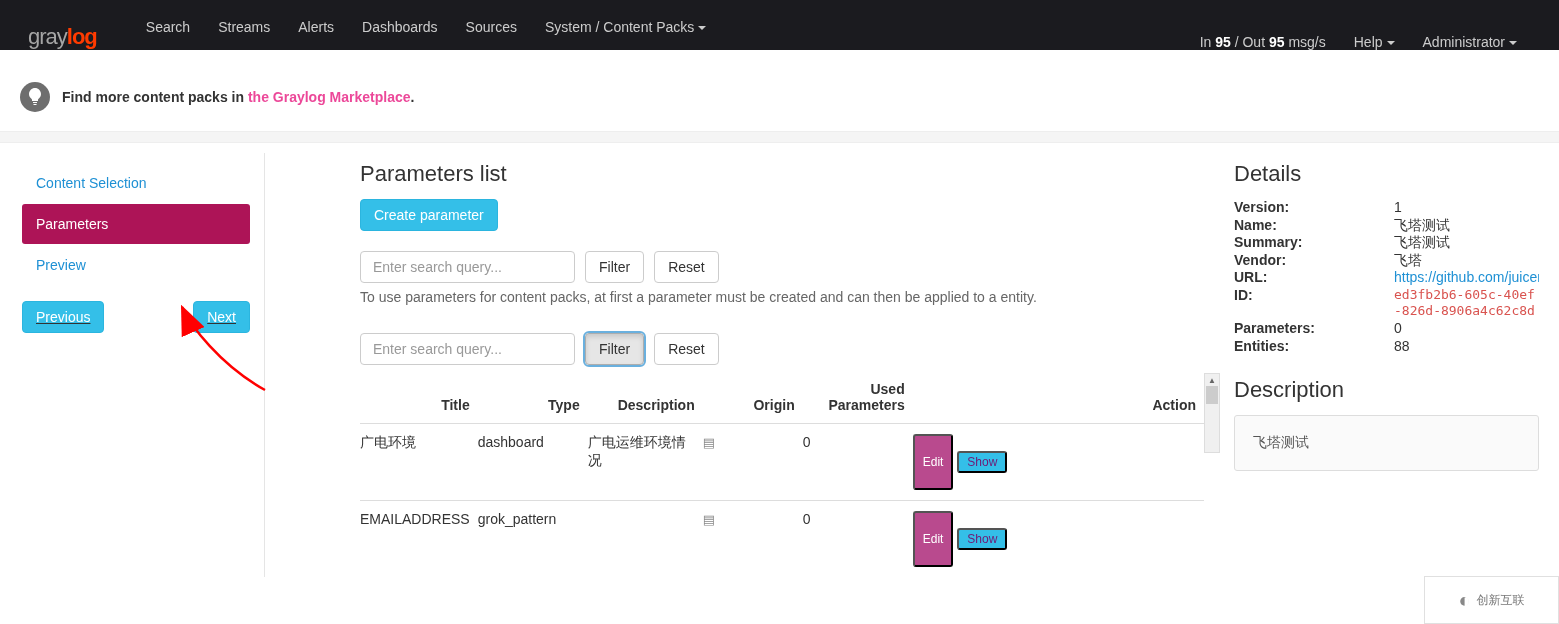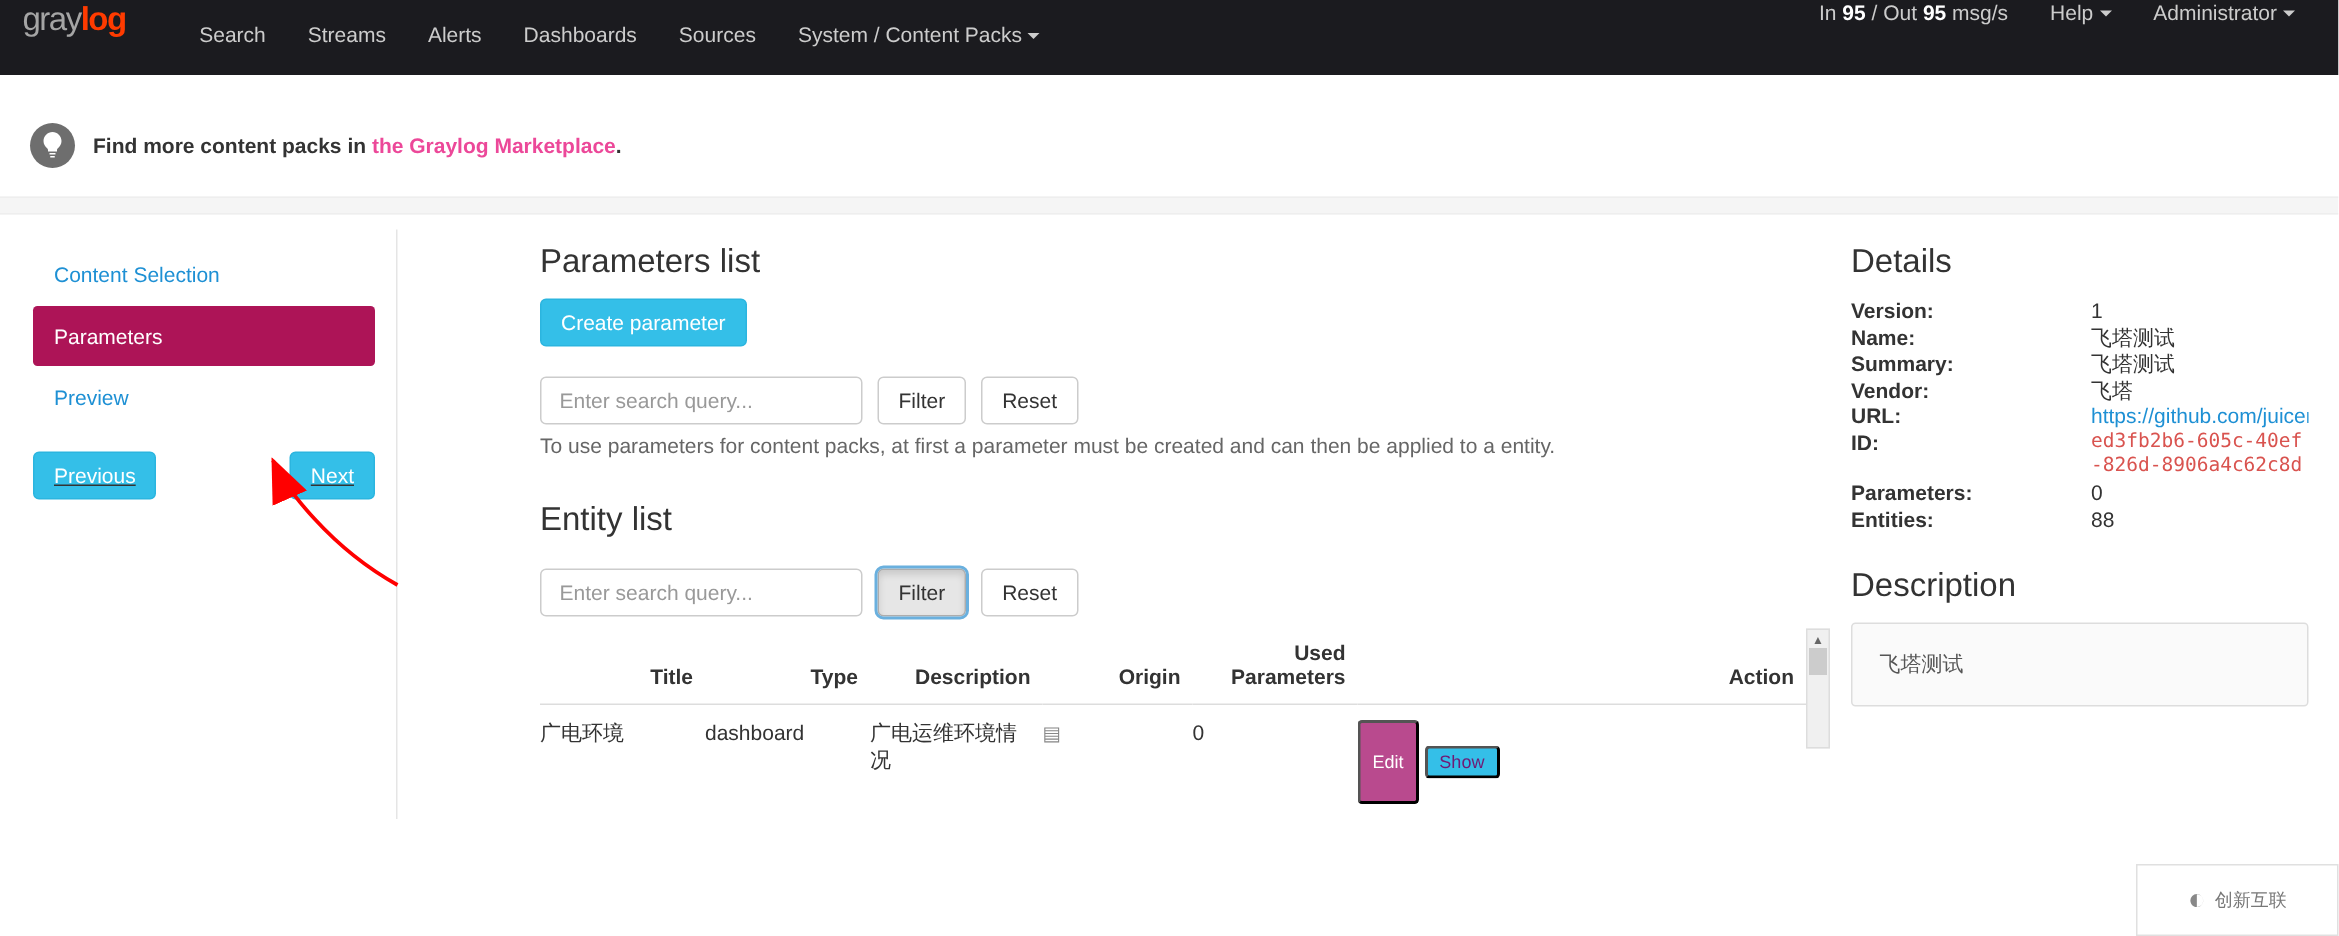--- a/index.html
+++ b/index.html
@@ -1,17 +1,17 @@
 <!DOCTYPE html>
 <html><head>
 <meta charset="utf-8">
 <style>
 * { margin: 0; padding: 0; box-sizing: border-box; }
 body { font-family: "Helvetica Neue", Helvetica, Arial, sans-serif; font-size: 14px; color: #333; background: #fff; width: 1559px; }
-.navbar { background: #1b1b1f; height: 50px; display: flex; align-items: flex-start; padding: 0 15px; color: #ccc; }
+.navbar { background: #1b1b1f; height: 50px; display: flex; align-items: flex-end; padding: 0 28px; color: #ccc; }
 .logo { font-size: 22px; font-weight: 500; letter-spacing: -1px; }
 .logo .g1 { color: #a5a5a5; }
 .logo .g2 { color: #ff3b00; font-weight: bold; }
 .nav-links { display: flex; margin-left: 35px; }
 .nav-links a { color: #ccc; padding: 15px 14px; font-size: 14px; text-decoration: none; }
 .nav-right { margin-left: auto; display: flex; align-items: center; color: #ccc; font-size: 14px; }
 .nav-right > span, .nav-right > a { padding: 0 14px; }
 .nav-right .bold { color: #fff; font-weight: bold; }
 .caret { display: inline-block; width: 0; height: 0; margin-left: 4px; vertical-align: middle; border-top: 4px solid; border-right: 4px solid transparent; border-left: 4px solid transparent; }
 .header-wrap { padding: 18px 0 0 0; }
@@ -127,21 +127,20 @@
 
     <h2>Parameters list</h2>
     <button class="btn btn-info">Create parameter</button>
     <div class="search-row">
       <input class="search-input" placeholder="Enter search query..." style="">
       <button class="btn btn-default">Filter</button>
       <button class="btn btn-default">Reset</button>
     </div>
     <div class="hint">To use parameters for content packs, at first a parameter must be created and can then be applied to a entity.</div>
 
-    <h2>Entity list</h2>
     <div class="search-row">
       <input class="search-input" placeholder="Enter search query..." style="">
       <button class="btn btn-default btn-active">Filter</button>
       <button class="btn btn-default">Reset</button>
     </div>
 
     <div class="entity-wrap">
       <table>
         <thead>
           <tr>
@@ -158,20 +157,31 @@
             <td>广电环境</td>
             <td>dashboard</td>
             <td>广电运维环境情况</td>
             <td><span class="list-icon">▤</span></td>
             <td>0</td>
             <td>
               <button class="btn-edit">Edit</button>
               <button class="btn-show">Show</button>
             </td>
           </tr>
+          <tr>
+            <td>EMAILADDRESS</td>
+            <td>grok_pattern</td>
+            <td></td>
+            <td><span class="list-icon">▤</span></td>
+            <td>0</td>
+            <td>
+              <button class="btn-edit">Edit</button>
+              <button class="btn-show">Show</button>
+            </td>
+          </tr>
         </tbody>
       </table>
       <div class="scrollbar">
         <span class="scroll-arrow">▲</span>
         <div class="scroll-thumb"></div>
       </div>
     </div>
   </div>
 
   <div class="details">

